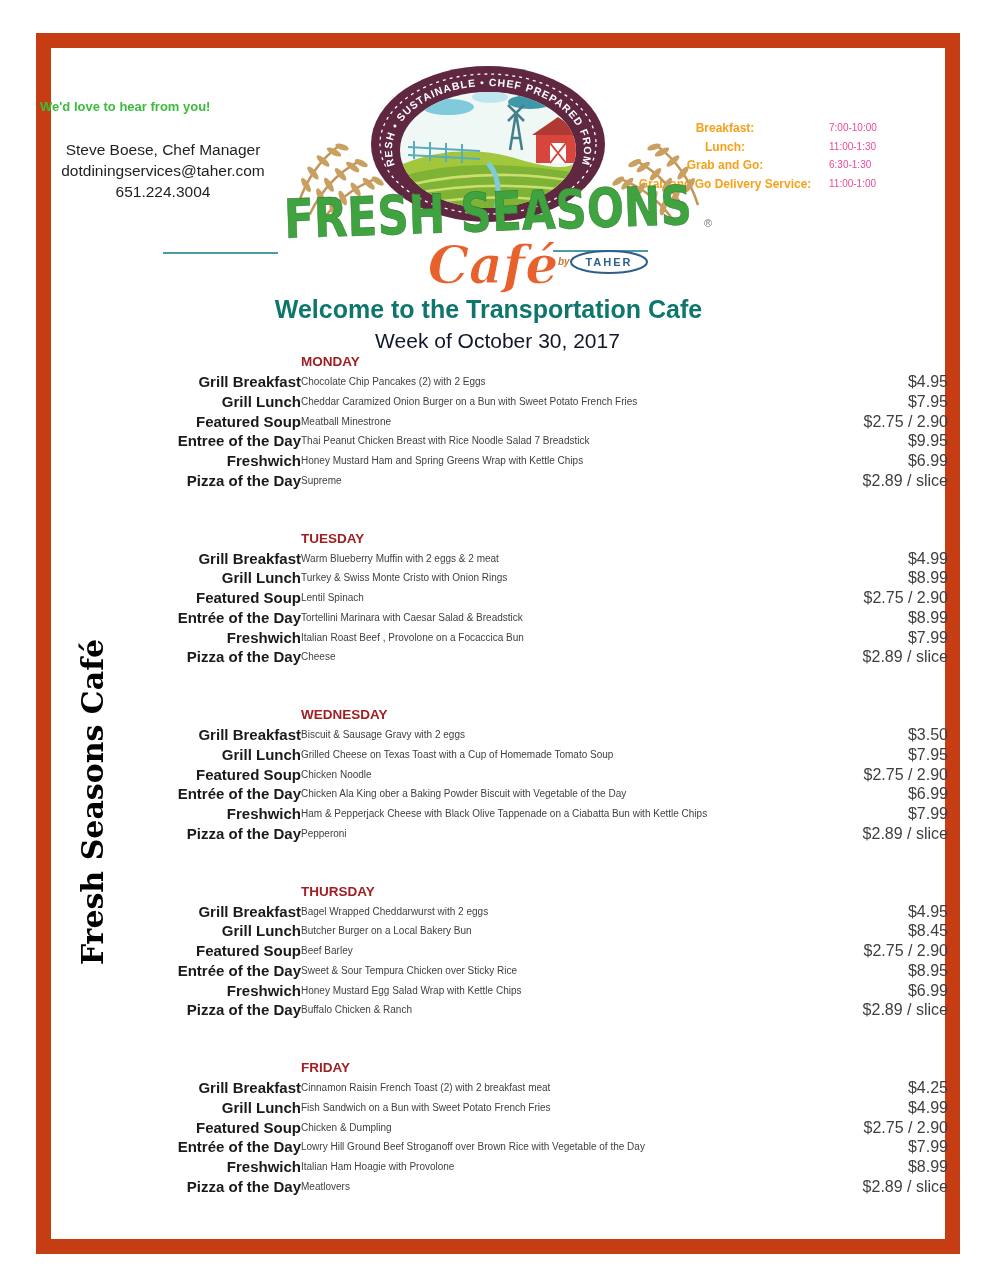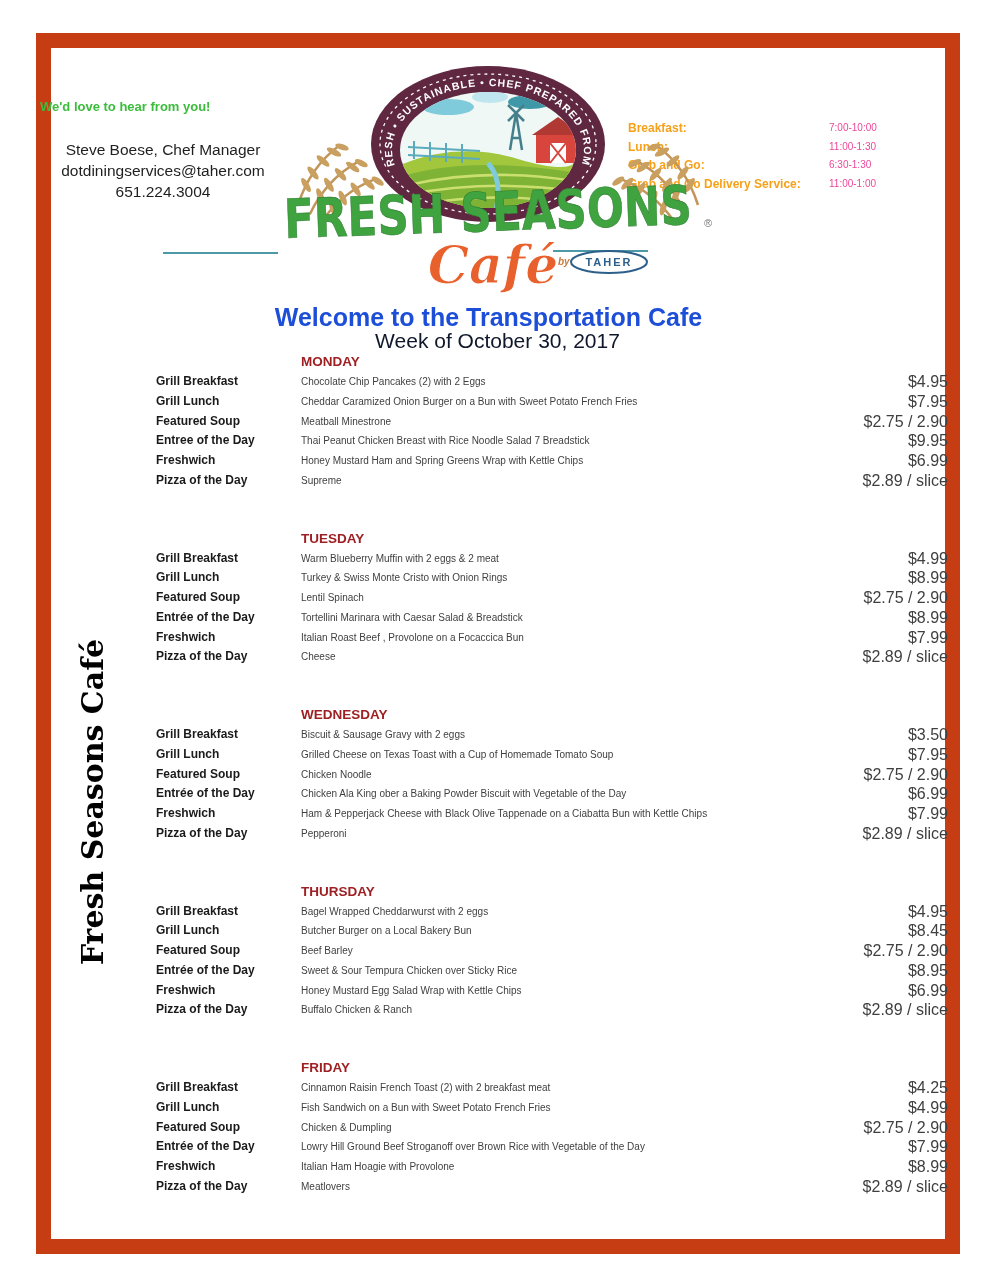--- a/index.html
+++ b/index.html
@@ -8,40 +8,40 @@
   .frame{position:absolute;left:36px;top:33px;width:924px;height:1221px;
          border:15px solid #C63D14;box-sizing:border-box;}
   
   .tagline{position:absolute;left:40px;top:99px;width:246px;text-align:left;
            color:#3CBC3C;font-weight:bold;font-size:13px;}
   .contact{position:absolute;left:40px;top:139px;width:246px;text-align:center;
            color:#1f1f1f;font-size:15.5px;line-height:21px;}
   
   .hours{position:absolute;left:628px;top:119px;width:281px;}
   .hours-row{display:flex;line-height:18.7px;}
-  .h-label{flex:1;text-align:left;color:#F7A11A;font-weight:bold;font-size:12px;}
+  .h-label{flex:1;text-align:center;color:#F7A11A;font-weight:bold;font-size:12px;}
   .h-value{width:80px;padding-left:7px;color:#ec4899;font-size:10px;}
   
   .logo{position:absolute;left:158px;top:55px;width:680px;height:242px;}
   
-  .title{position:absolute;left:0;top:303px;width:977px;text-align:center;
-         color:#1d4ed8;font-weight:bold;font-size:25px;}
+  .title{position:absolute;left:0;top:295px;width:977px;text-align:center;
+         color:#0f766e;font-weight:bold;font-size:25px;}
   .week{position:absolute;left:0;top:329px;width:995px;text-align:center;
         color:#0f172a;font-size:21px;}
   
   .vname{position:absolute;left:92px;top:802px;transform:translate(-50%,-50%) rotate(-90deg);
          white-space:nowrap;font-family:"DejaVu Serif",serif;font-weight:bold;
          font-size:30px;color:#000;}
   
   .menu{position:absolute;left:156px;top:352px;width:792px;}
   .day{height:176.5px;}
   .day-name{margin:0 0 0 145px;font-size:13.5px;font-weight:bold;color:#9E2023;
             line-height:20px;height:20px;}
   .menu-row{display:grid;grid-template-columns:145px 1fr 112px;line-height:19.8px;}
-  .cat{text-align:left;font-weight:bold;font-size:12px;color:#1a1a1a;}
+  .cat{text-align:right;font-weight:bold;font-size:15px;color:#1a1a1a;}
   .item{font-size:10px;color:#3f3f3f;white-space:nowrap;}
   .price{text-align:right;font-size:16px;color:#3f3f3f;white-space:nowrap;}
 </style>
 </head>
 <body>
 
 <div class="page">
   <div class="frame"></div>
 
   <div class="tagline">We'd love to hear from you!</div>

